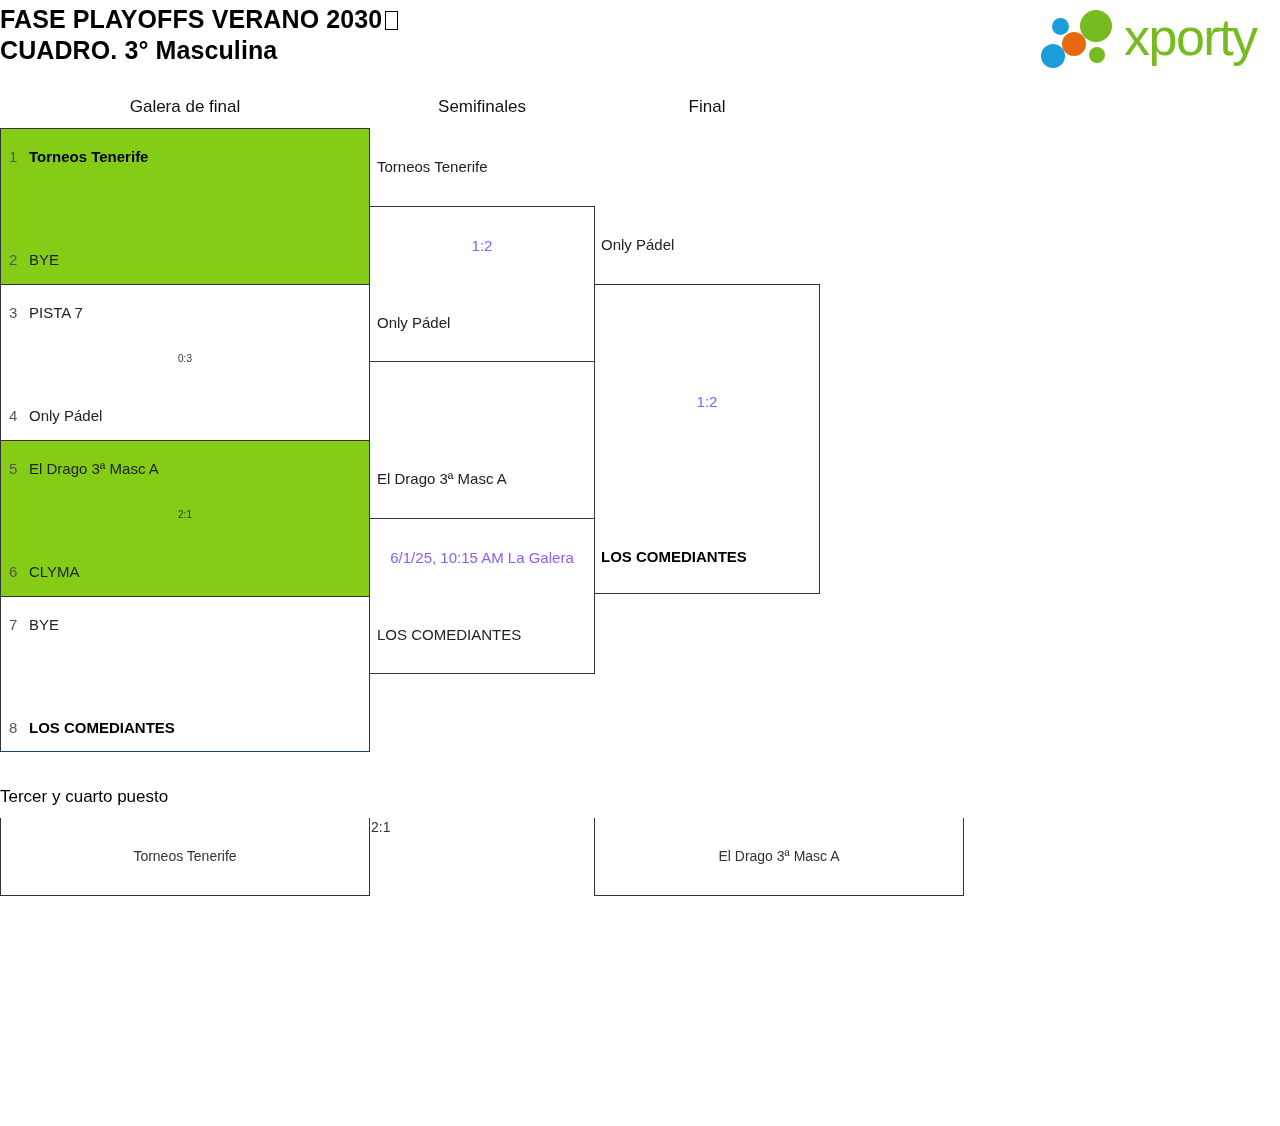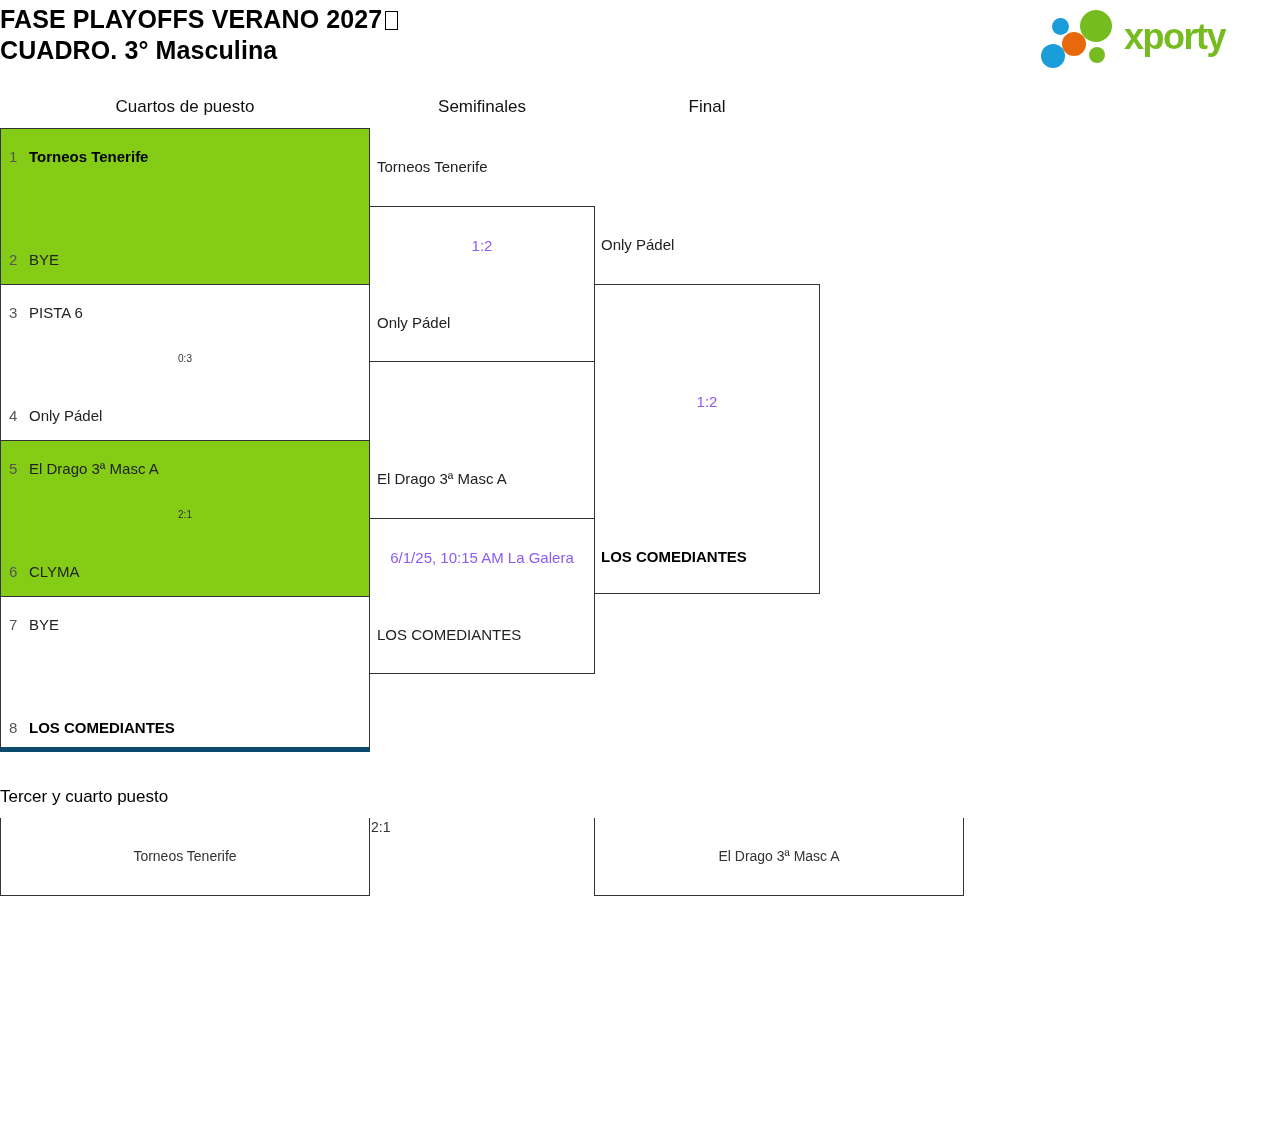--- a/index.html
+++ b/index.html
@@ -43,22 +43,22 @@
   
   #logo {
     position: absolute;
     right: 7px; top: 6px;
     width: 235px; height: 62px;
   }
   .dot { position: absolute; border-radius: 50%; }
   #logo-word {
     position: absolute;
     left: 86px; top: 2px;
-    font-size: 36px;
-    font-weight: bold;
+    font-size: 52px;
+    font-weight: normal;
     color: #76bc21;
     letter-spacing: -1.5px;
     line-height: 58px;
   }
 
   
   .round-header {
     position: absolute;
     top: 96px;
     font-size: 17px;
@@ -79,21 +79,21 @@
 
   
   .qf {
     position: absolute;
     left: 0;
     width: 370px;
     height: 156px;
     border: 1px solid #333333;
     border-bottom: none;
   }
-  .qf.last { border-bottom: 5px solid #0c4a6e; padding-left: 36px; }
+  .qf.last { border-bottom: 1px solid #0c4a6e; padding-left: 36px; }
   .qf.shaded { background: #84cc16; }
   .qf-slot {
     position: absolute;
     left: 8px;
     font-size: 15px;
     line-height: 19px;
     color: #222222;
     white-space: nowrap;
   }
   .qf-slot.top { top: 18px; }
@@ -164,45 +164,45 @@
     left: 371px; top: 818px;
     font-size: 14px;
     line-height: 18px;
     color: #333333;
   }
 </style>
 </head>
 <body>
 
 <div id="header">
-  <div id="title"><span>FASE PLAYOFFS VERANO 2027</span><span id="tofu"></span><br><span>CUADRO. 3° Masculina</span></div>
+  <div id="title"><span>FASE PLAYOFFS VERANO 2030</span><span id="tofu"></span><br><span>CUADRO. 3° Masculina</span></div>
 
   <div id="logo">
     <span class="dot" style="left:14px; top:12px; width:17px; height:17px; background:#1b9dd9;"></span>
     <span class="dot" style="left:42px; top:4px; width:32px; height:32px; background:#76bc21;"></span>
     <span class="dot" style="left:24px; top:26px; width:24px; height:24px; background:#e8690b;"></span>
     <span class="dot" style="left:3px; top:38px; width:24px; height:24px; background:#1b9dd9;"></span>
     <span class="dot" style="left:51px; top:41px; width:16px; height:16px; background:#76bc21;"></span>
     <div id="logo-word">xporty</div>
   </div>
 </div>
 
-<div class="round-header" id="rh-0">Cuartos de puesto</div>
+<div class="round-header" id="rh-0">Galera de final</div>
 <div class="round-header" id="rh-1">Semifinales</div>
 <div class="round-header" id="rh-2">Final</div>
 
 <div id="bracket">
 
   <div class="qf shaded" style="top:128px;">
     <div class="qf-slot top"><span class="seed">1</span><span class="winner">Torneos Tenerife</span></div>
     <div class="qf-slot bottom"><span class="seed">2</span><span>BYE</span></div>
   </div>
 
   <div class="qf" style="top:284px;">
-    <div class="qf-slot top"><span class="seed">3</span><span>PISTA 6</span></div>
+    <div class="qf-slot top"><span class="seed">3</span><span>PISTA 7</span></div>
     <div class="qf-slot bottom"><span class="seed">4</span><span>Only Pádel</span></div>
   </div>
 
   <div class="qf shaded" style="top:440px;">
     <div class="qf-slot top"><span class="seed">5</span><span>El Drago 3ª Masc A</span></div>
     <div class="qf-slot bottom"><span class="seed">6</span><span>CLYMA</span></div>
   </div>
 
   <div class="qf last" style="top:596px; height:156px;">
     <div class="qf-slot top"><span class="seed">7</span><span>BYE</span></div>

